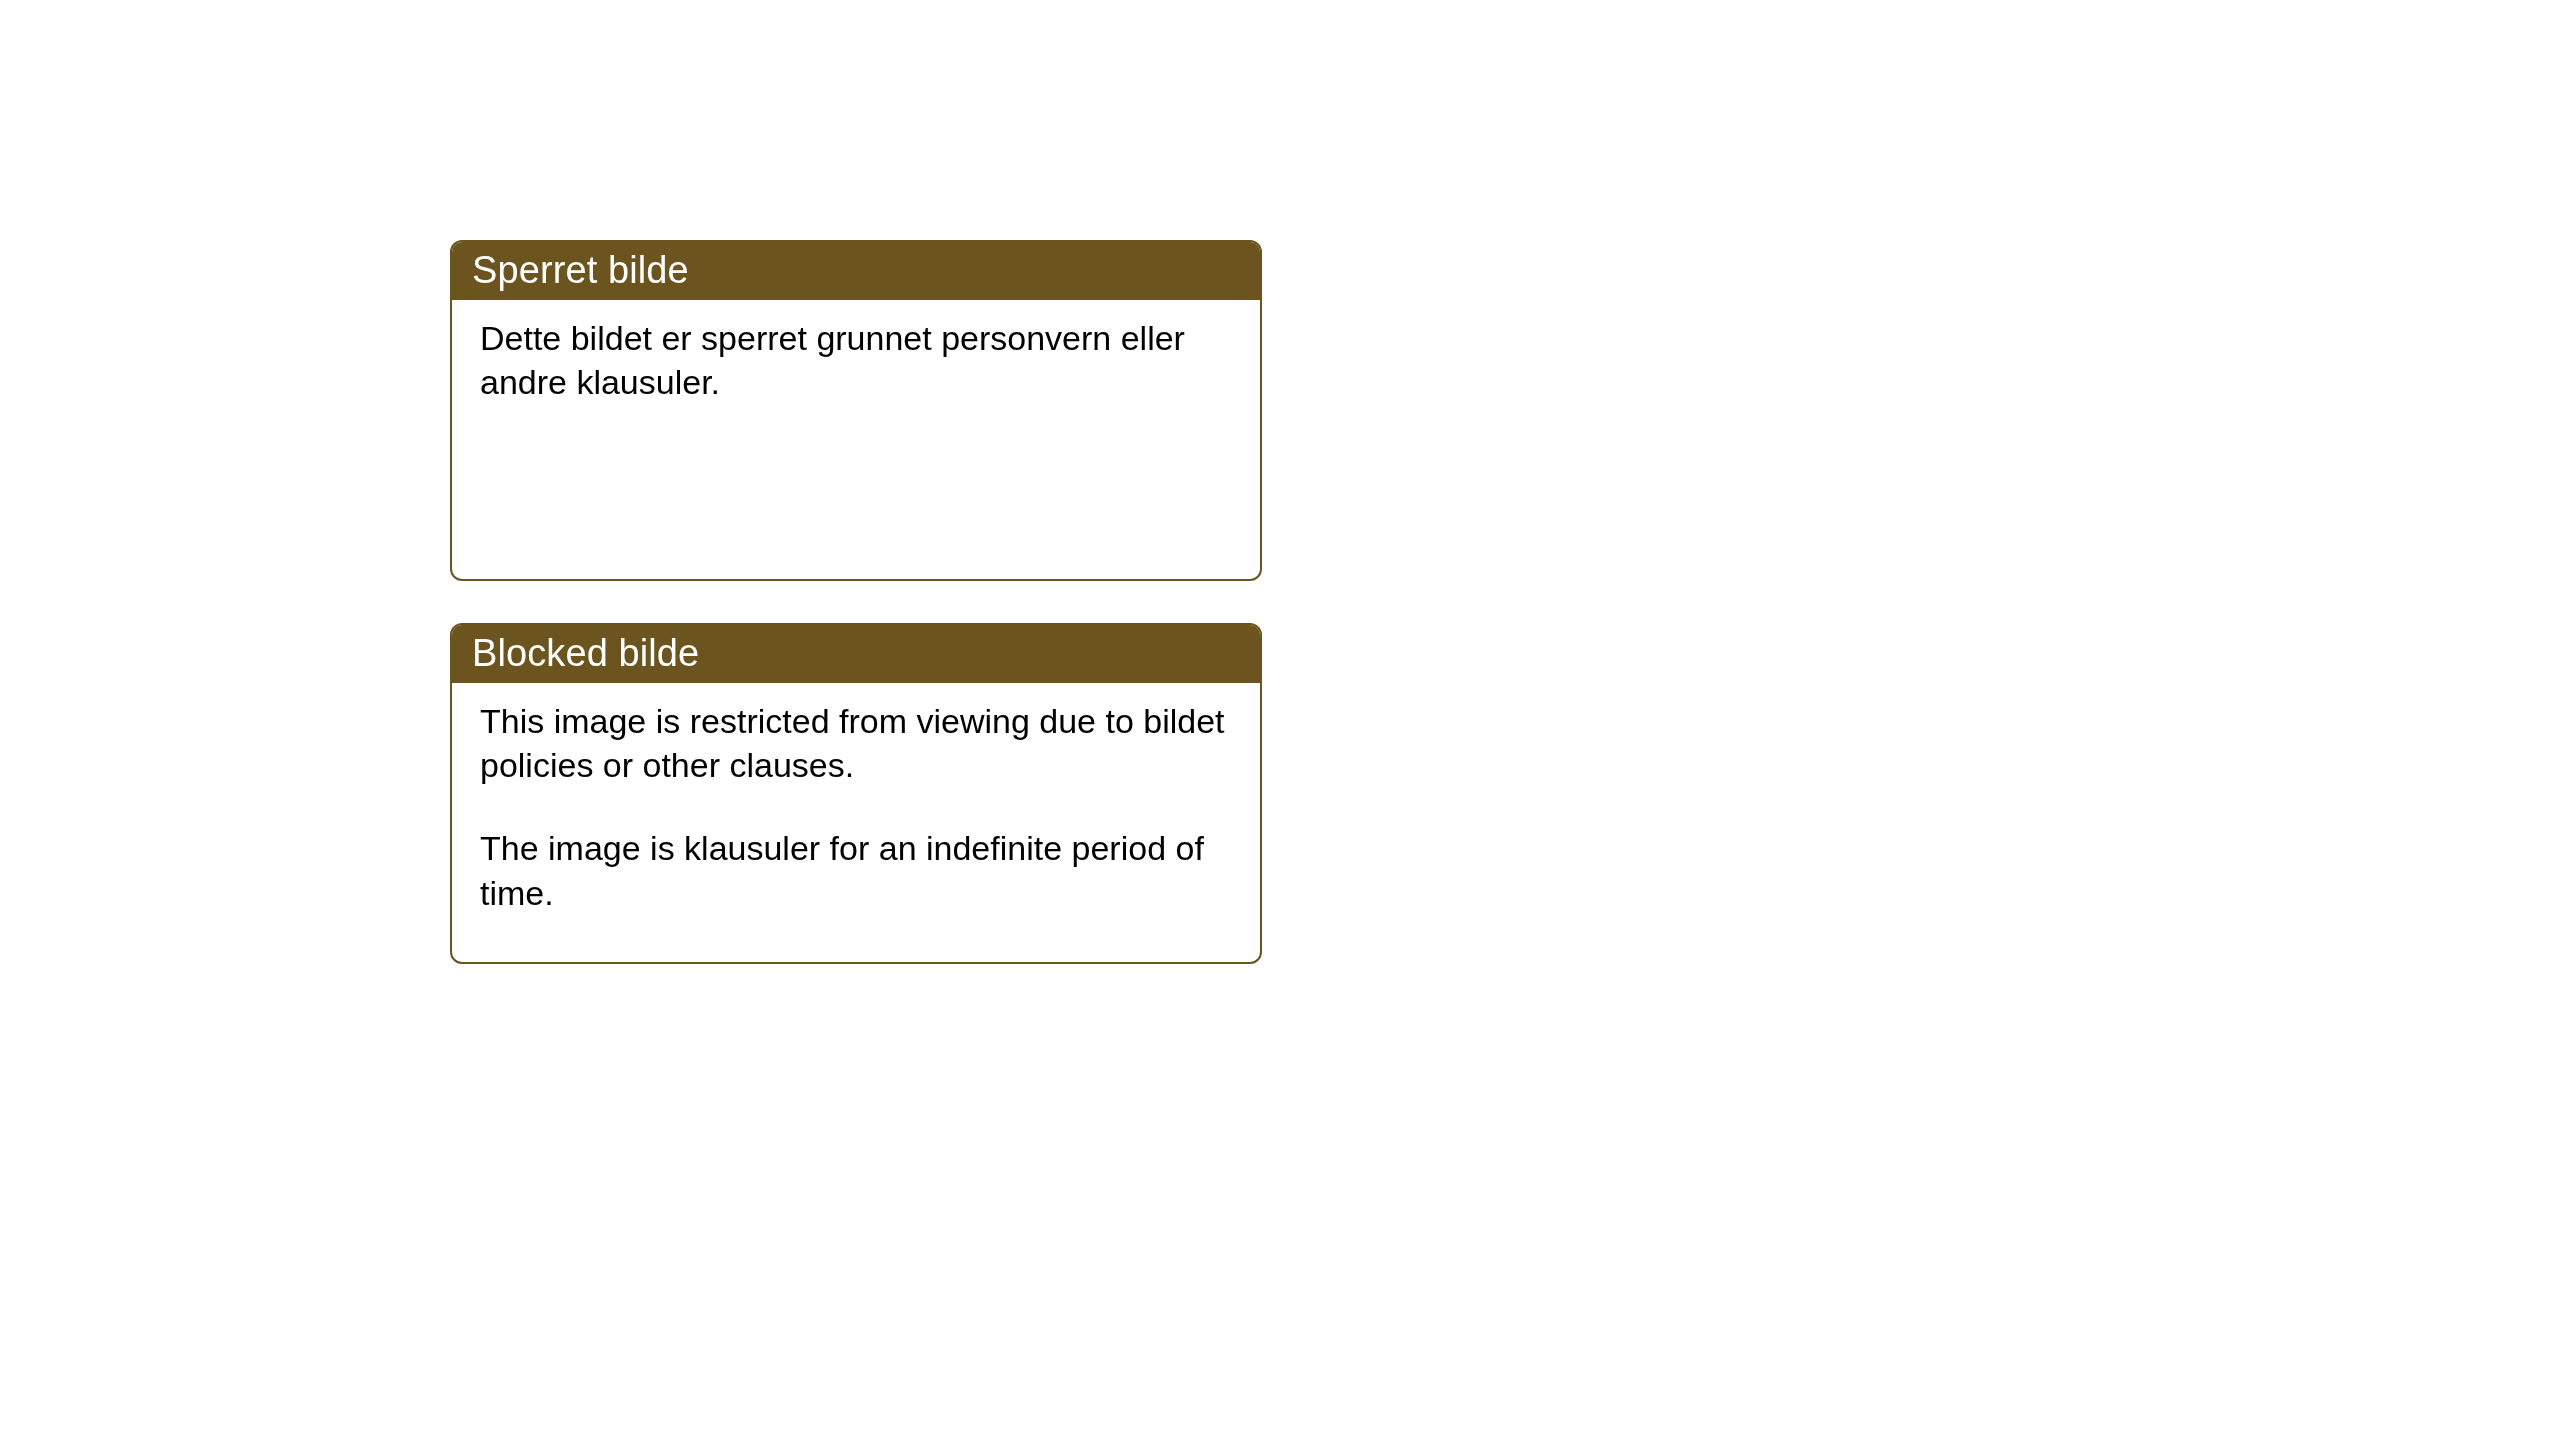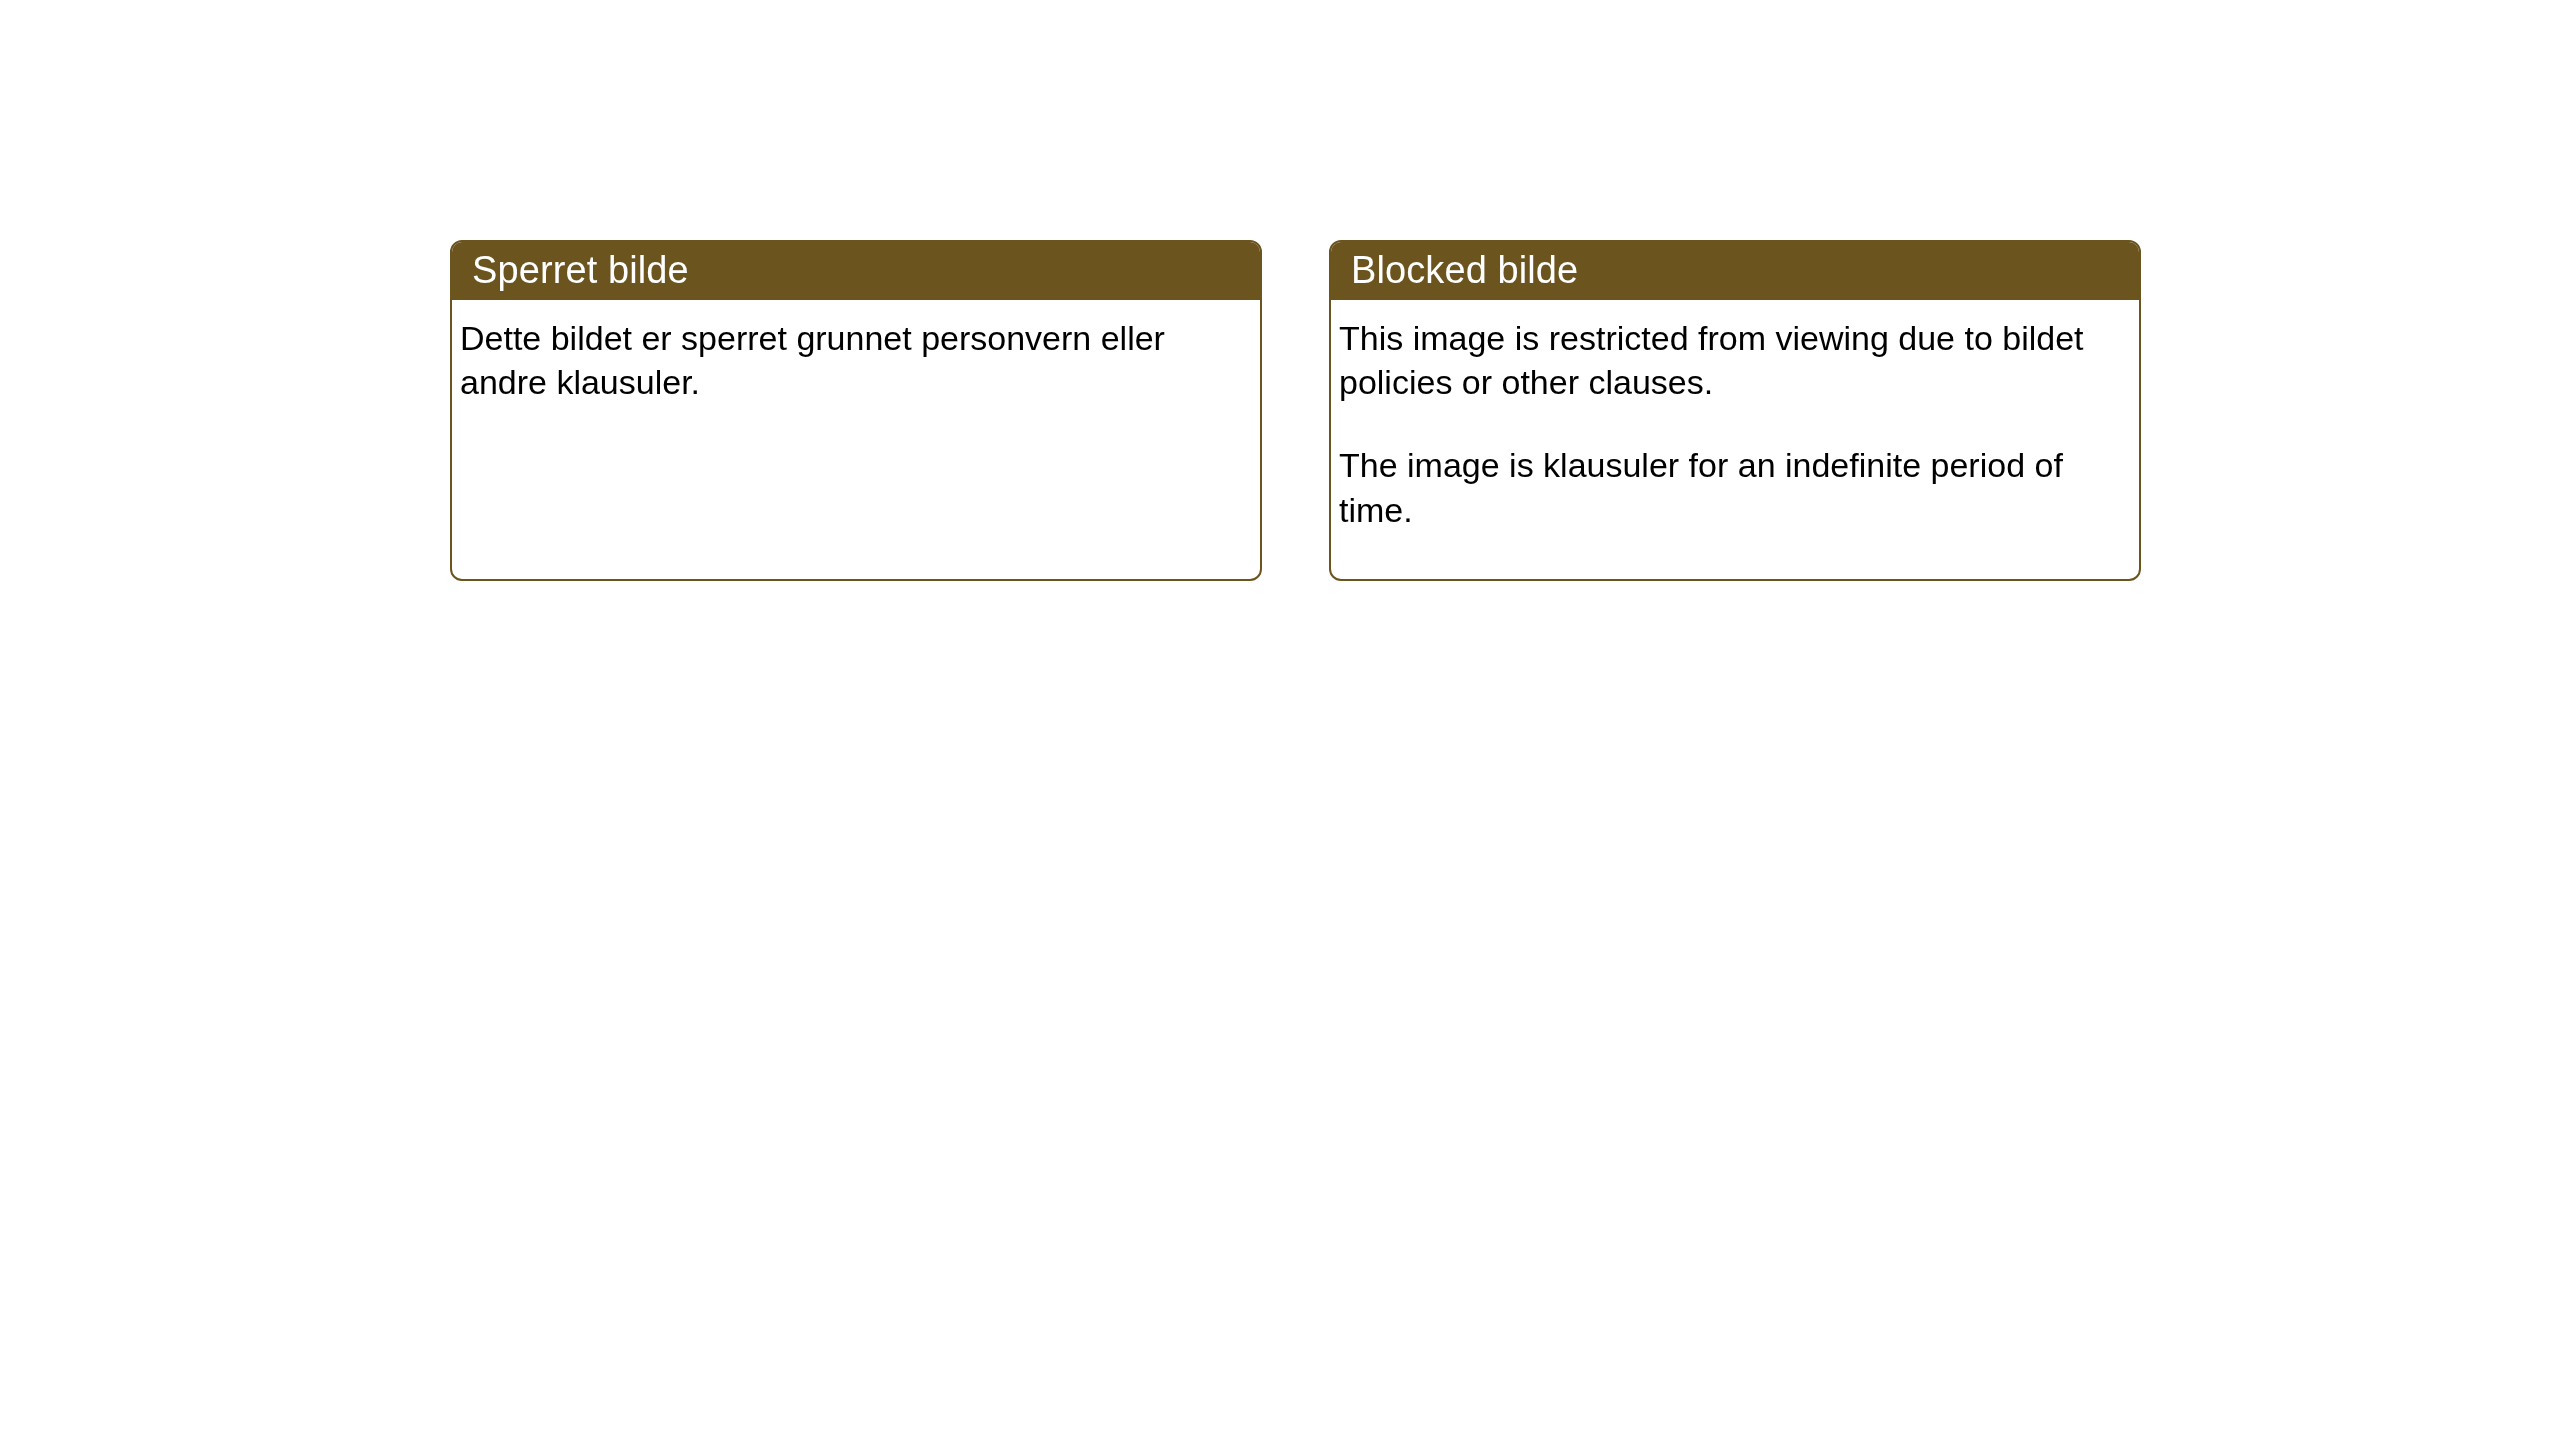--- a/index.html
+++ b/index.html
@@ -20,23 +20,23 @@
     width: 2560px;
     height: 1440px;
     background: #ffffff;
   }
 
   .card-row {
     position: absolute;
     left: 450px;
     top: 240px;
     display: flex;
-    flex-direction: row;
+    flex-direction: column;
     align-items: flex-end;
-    gap: 67px;
+    gap: 42px;
   }
 
   .card {
     width: 812px;
     box-sizing: border-box;
     background: #ffffff;
     border: 2px solid #6B541E;
     border-radius: 12px;
     overflow: hidden;
     display: flex;
@@ -58,21 +58,21 @@
   .card-title {
     color: #ffffff;
     font-size: 38px;
     font-weight: 400;
     line-height: 1;
     letter-spacing: 0.1px;
     white-space: nowrap;
   }
 
   .card-body {
-    padding: 16px 22px 22px 8px;
+    padding: 16px 22px 22px 28px;
     box-sizing: border-box;
     min-height: 279px;
   }
 
   .card-paragraph {
     color: #000000;
     font-size: 34px;
     font-weight: 400;
     line-height: 1.30;
     margin: 0;

